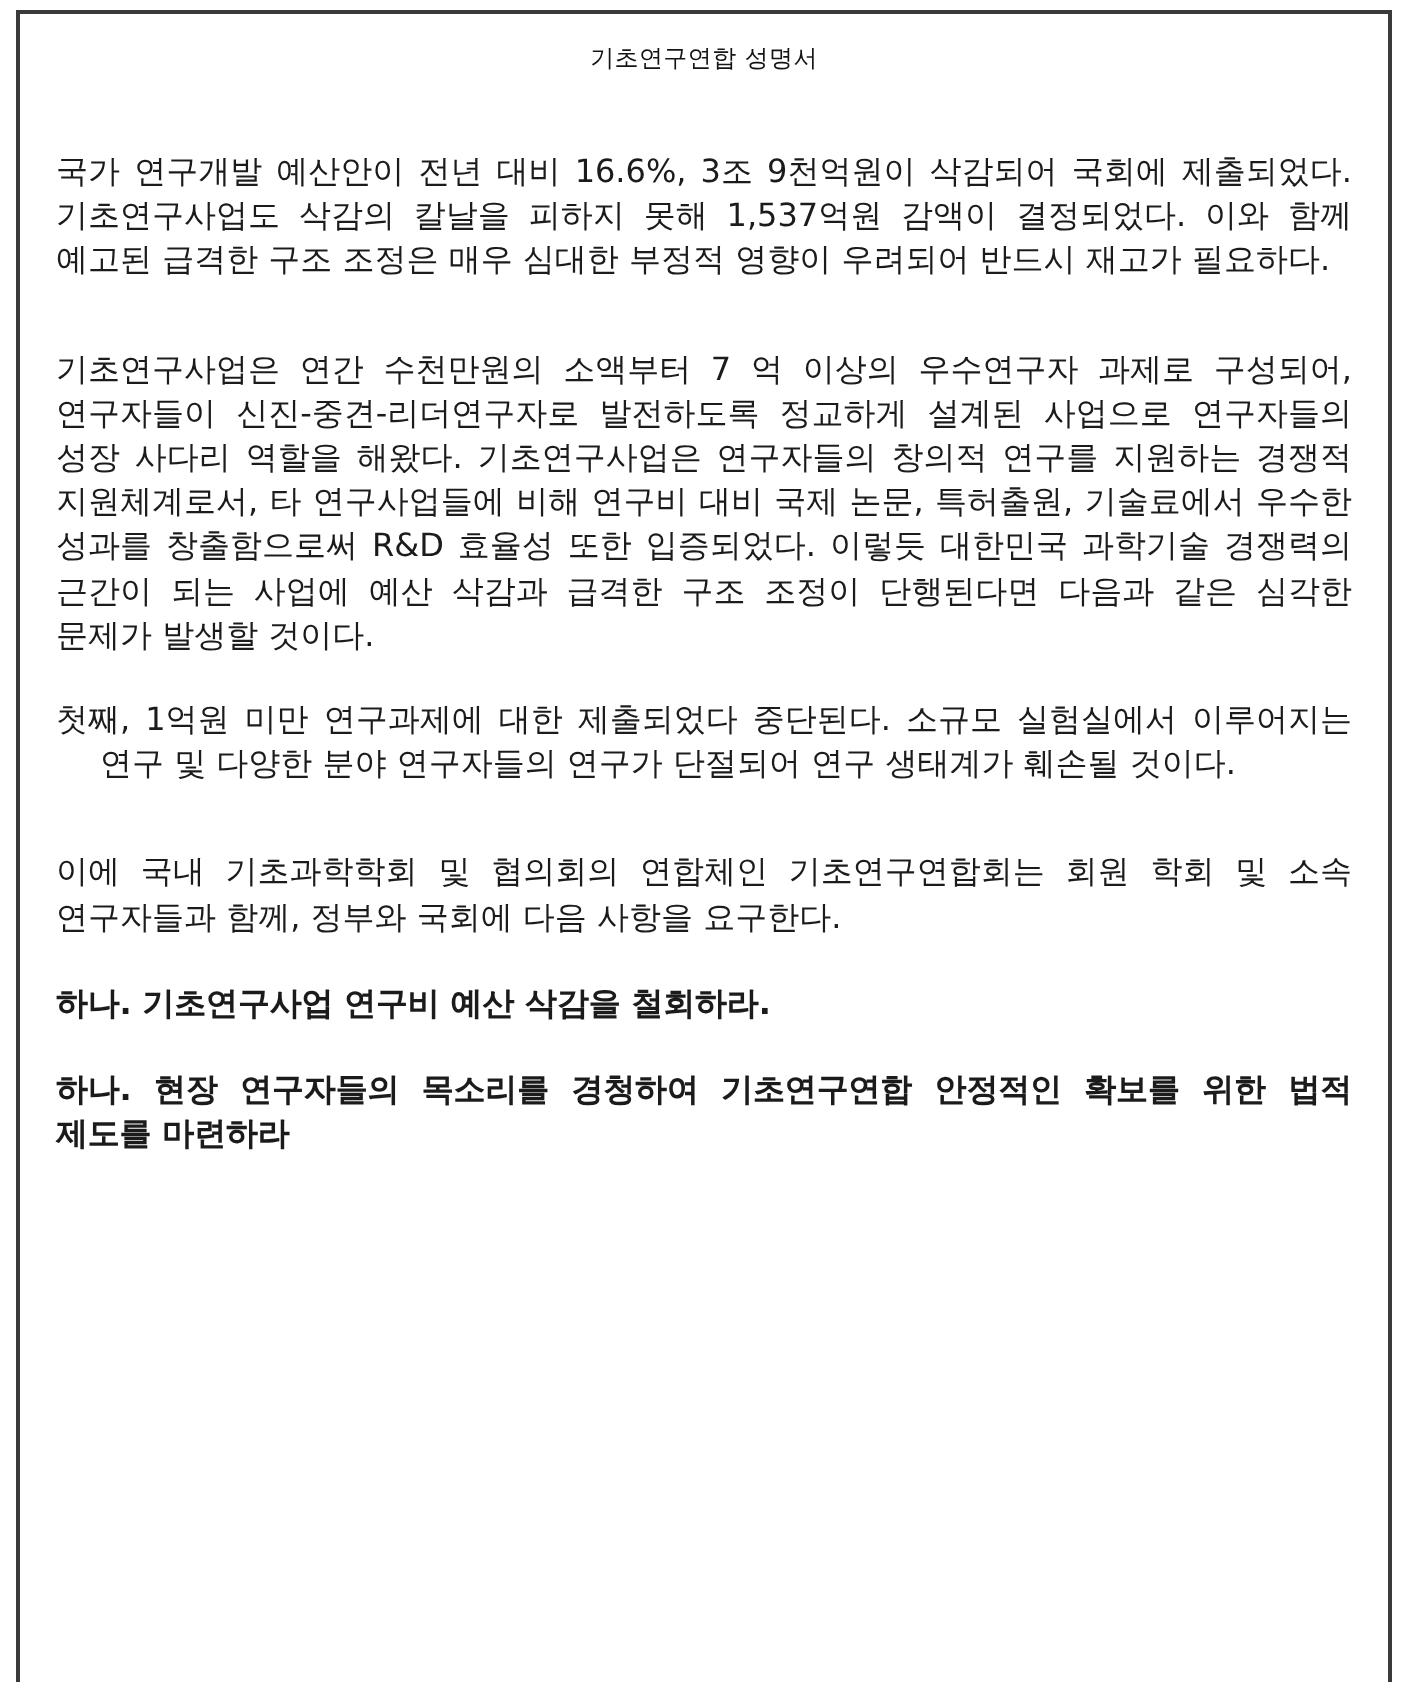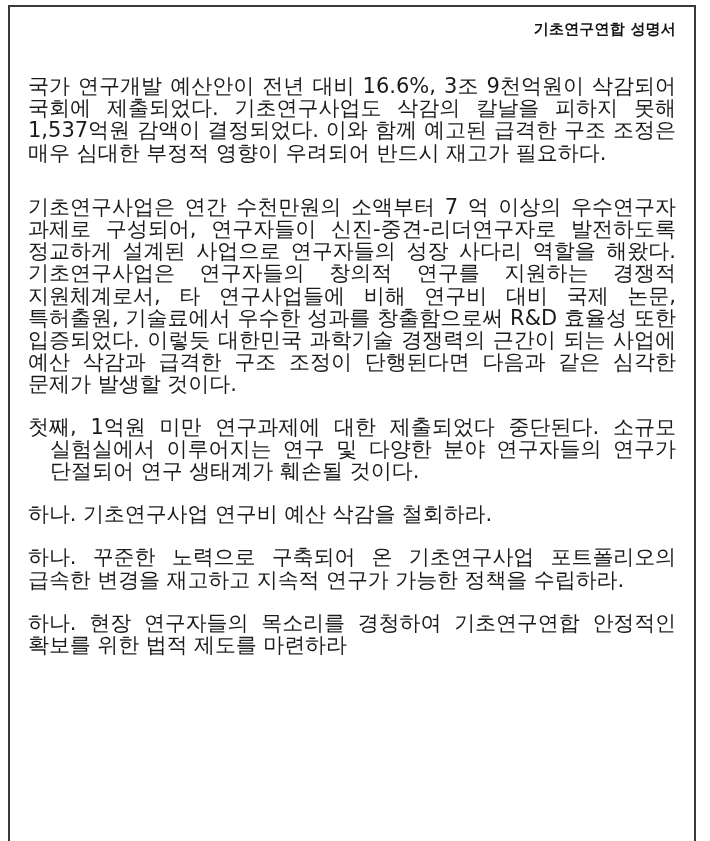--- a/index.html
+++ b/index.html
@@ -25,32 +25,32 @@
     width: 688px;          
     height: 880px;         
     box-sizing: border-box;
     border: 2px solid #3a3a3a;
     background: #ffffff;
     padding: 6px 18px 0 18px;
   }
 
   
   .doc-title {
-    text-align: right;
-    font-size: 15px;
-    font-weight: bold;
+    text-align: center;
+    font-size: 12px;
+    font-weight: normal;
     letter-spacing: 0.2px;
     margin: 4px 0 0 0;
     line-height: 24px;
     color: #141414;
   }
 
   
   .block {
-    font-size: 21px;
+    font-size: 16px;
     line-height: 22.2px;
     text-align: justify;
     text-justify: inter-word;
     word-break: keep-all;
     margin: 0;
     color: #1b1b1b;
   }
 
   
   .para {
@@ -63,34 +63,34 @@
   
   .item {
     margin-top: 20px;
     padding-left: 22px;
     text-indent: -22px;
   }
 
   
   .demand {
     margin-top: 21px;
-    font-weight: normal;
+    font-weight: bold;
     text-align: justify;
     letter-spacing: -0.1px;
   }
 </style>
 </head>
 <body>
 
 <div id="page-frame">
 
   <h1 class="doc-title">기초연구연합 성명서</h1>
 
   <div id="doc-body">
       <p class="block para first-para">국가 연구개발 예산안이 전년 대비 16.6%, 3조 9천억원이 삭감되어 국회에 제출되었다. 기초연구사업도 삭감의 칼날을 피하지 못해 1,537억원 감액이 결정되었다. 이와 함께 예고된 급격한 구조 조정은 매우 심대한 부정적 영향이 우려되어 반드시 재고가 필요하다.</p>
       <p class="block para">기초연구사업은 연간 수천만원의 소액부터 7 억 이상의 우수연구자 과제로 구성되어, 연구자들이 신진-중견-리더연구자로 발전하도록 정교하게 설계된 사업으로 연구자들의 성장 사다리 역할을 해왔다. 기초연구사업은 연구자들의 창의적 연구를 지원하는 경쟁적 지원체계로서, 타 연구사업들에 비해 연구비 대비 국제 논문, 특허출원, 기술료에서 우수한 성과를 창출함으로써 R&amp;D 효율성 또한 입증되었다. 이렇듯 대한민국 과학기술 경쟁력의 근간이 되는 사업에 예산 삭감과 급격한 구조 조정이 단행된다면 다음과 같은 심각한 문제가 발생할 것이다.</p>
       <p class="block item">첫째, 1억원 미만 연구과제에 대한 제출되었다 중단된다. 소규모 실험실에서 이루어지는 연구 및 다양한 분야 연구자들의 연구가 단절되어 연구 생태계가 훼손될 것이다.</p>
+      <p class="block para">이에 국내 기초과학학회 및 협의회의 연합체인 기초연구연합회는 회원 학회 및 소속 연구자들과 함께, 정부와 국회에 다음 사항을 요구한다.</p>
       <p class="block demand">하나. 기초연구사업 연구비 예산 삭감을 철회하라.</p>
-      <p class="block demand">하나. 꾸준한 노력으로 구축되어 온 기초연구사업 포트폴리오의 급속한 변경을 재고하고 지속적 연구가 가능한 정책을 수립하라.</p>
       <p class="block demand">하나. 현장 연구자들의 목소리를 경청하여 기초연구연합 안정적인 확보를 위한 법적 제도를 마련하라</p>
     </div>
 
 </div>
 
 </body></html>

